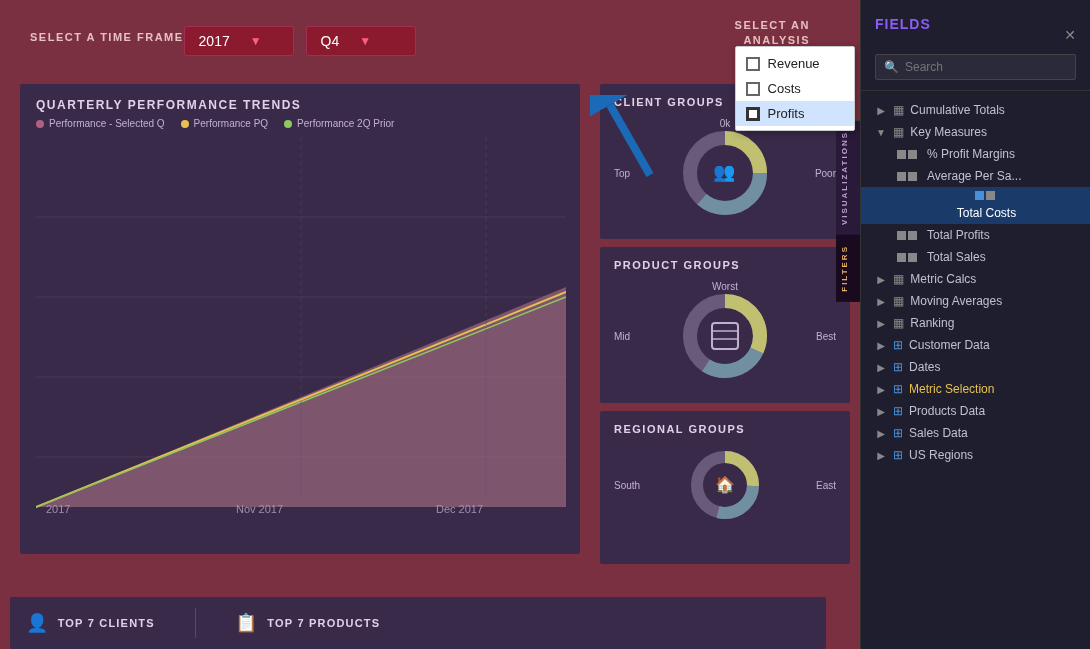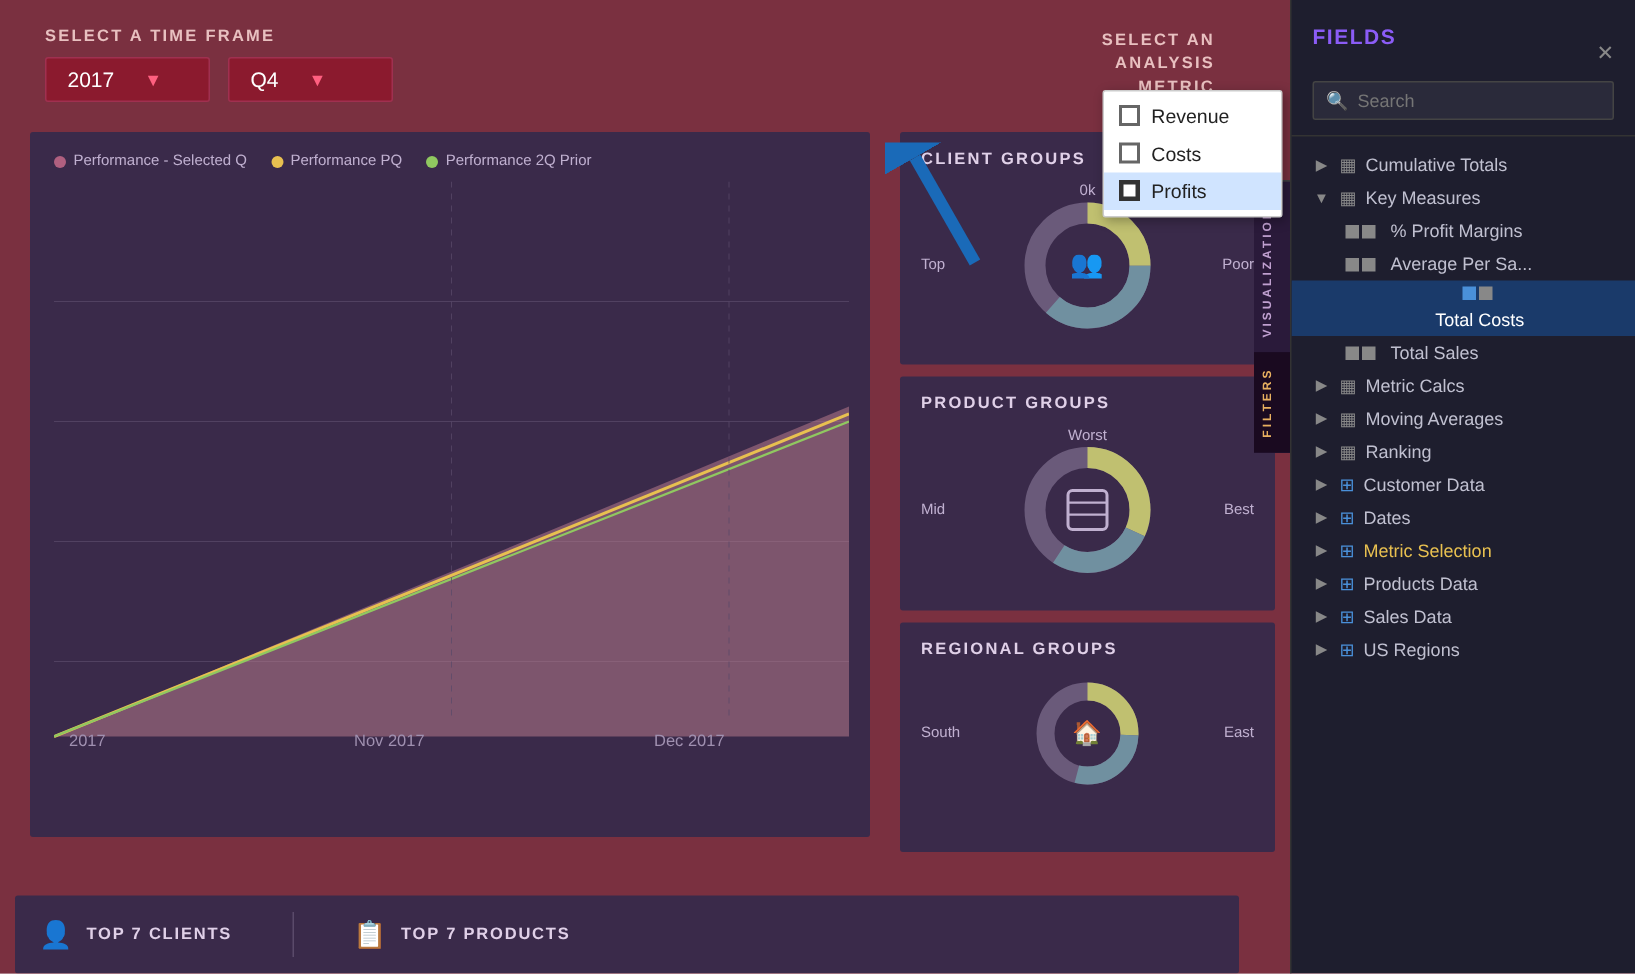--- a/index.html
+++ b/index.html
@@ -17,21 +17,22 @@
     
     .top-controls {
       display: flex;
       align-items: center;
       padding: 18px 30px 12px 30px;
       gap: 40px;
     }
 
     .time-frame-section {
       display: flex;
-      flex-direction: column;
+      flex-direction: row;
+      align-items: center;
     }
 
     .section-label {
       color: #e8c0c0;
       font-size: 11px;
       font-weight: 600;
       letter-spacing: 1.5px;
       text-transform: uppercase;
       margin-bottom: 8px;
     }
@@ -71,21 +72,21 @@
     }
 
     
     .metric-popup {
       background: white;
       border: 1px solid #ccc;
       border-radius: 2px;
       padding: 4px 0;
       min-width: 120px;
       position: absolute;
-      top: 40px;
+      top: 28px;
       left: 0;
       z-index: 100;
       box-shadow: 2px 2px 8px rgba(0,0,0,0.3);
     }
 
     .metric-popup-item {
       display: flex;
       align-items: center;
       padding: 5px 10px;
       font-size: 13px;
@@ -322,20 +323,21 @@
           <polygon points="0 0, 10 3.5, 0 7" fill="#1a6ab8"></polygon>
         </marker>
       </defs>
       <line x1="60" y1="80" x2="20" y2="10" stroke="#1a6ab8" stroke-width="8" marker-end="url(#arrowhead)"></line>
     </svg>
   </div>
 
   <div style="display:flex;gap:10px;padding:0 10px;margin-top:8px;">
 
     <div class="chart-section" style="width:560px;height:470px;flex-shrink:0;">
+      <div class="chart-title">QUARTERLY PERFORMANCE TRENDS</div>
       <div class="chart-legend">
         <div class="legend-item">
           <div class="legend-dot" style="background:#b06080;"></div>
           <span>Performance - Selected Q</span>
         </div>
         <div class="legend-item">
           <div class="legend-dot" style="background:#e8c050;"></div>
           <span>Performance PQ</span>
         </div>
         <div class="legend-item">
@@ -482,26 +484,33 @@
     </div>
 
     <div class="tree-item tree-child selected">
       <span style="display:inline-flex;gap:2px;margin-right:4px;">
         <span style="width:9px;height:9px;background:#4a90d9;display:inline-block;"></span>
         <span style="width:9px;height:9px;background:#888;display:inline-block;"></span>
       </span>
       <span>Total Costs</span>
     </div>
 
-
     <div class="tree-item tree-child">
       <span style="display:inline-flex;gap:2px;margin-right:4px;">
         <span style="width:9px;height:9px;background:#888;display:inline-block;"></span>
         <span style="width:9px;height:9px;background:#888;display:inline-block;"></span>
       </span>
+      <span>Total Profits</span>
+    </div>
+
+    <div class="tree-item tree-child">
+      <span style="display:inline-flex;gap:2px;margin-right:4px;">
+        <span style="width:9px;height:9px;background:#888;display:inline-block;"></span>
+        <span style="width:9px;height:9px;background:#888;display:inline-block;"></span>
+      </span>
       <span>Total Sales</span>
     </div>
 
     <div class="tree-item">
       <span class="tree-expand">▶</span>
       <span class="tree-icon">▦</span>
       <span>Metric Calcs</span>
     </div>
 
     <div class="tree-item">

